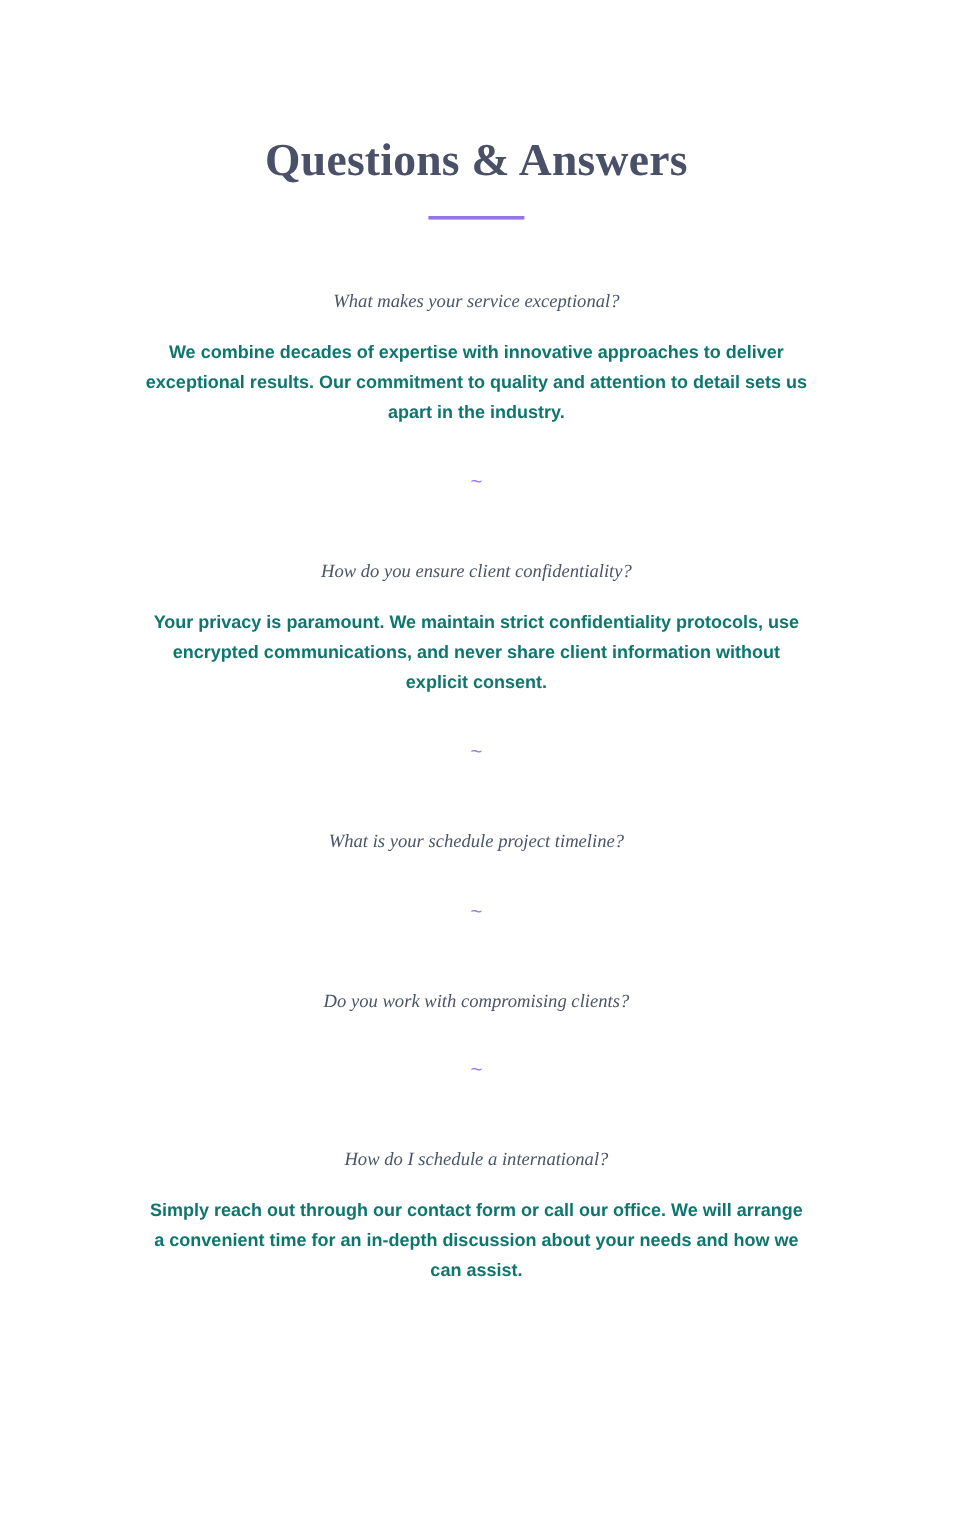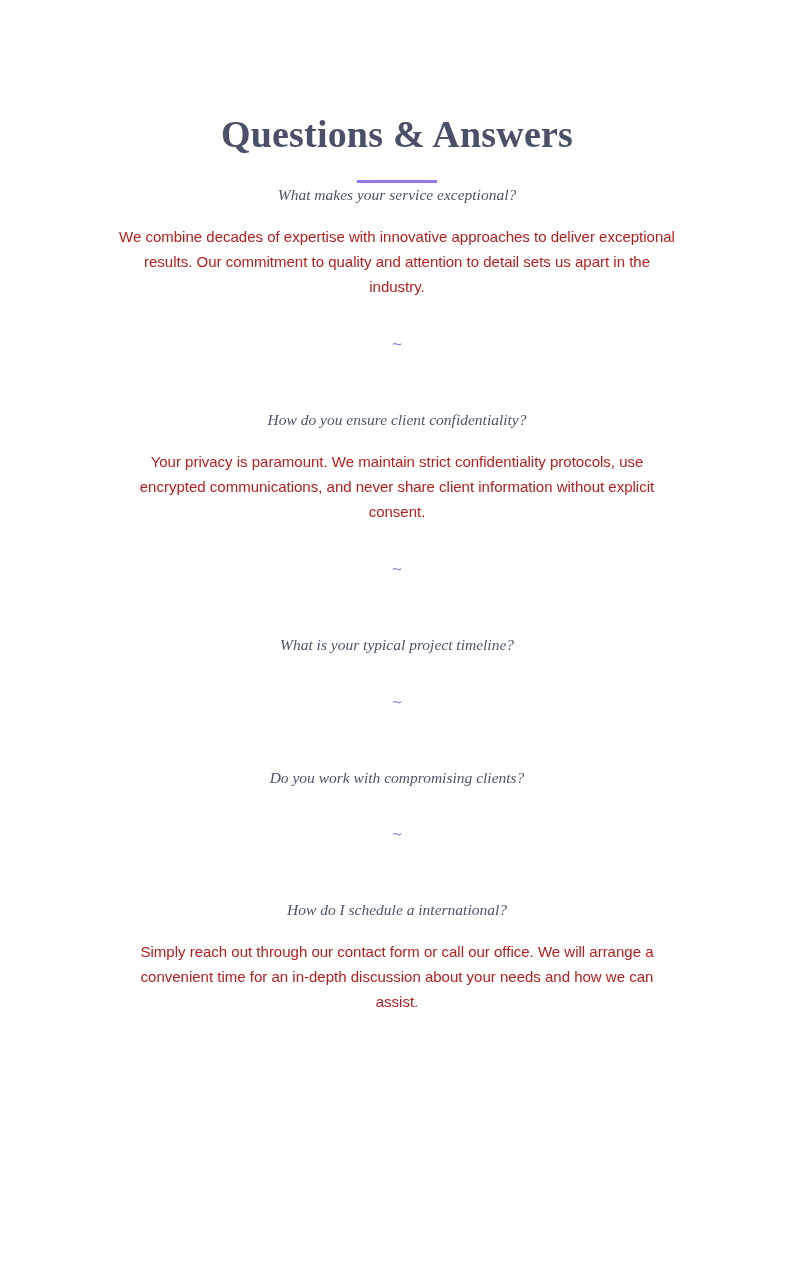--- a/index.html
+++ b/index.html
@@ -71,42 +71,42 @@
     line-height: 1.5;
     color: #4a5568;
     text-align: center;
     margin: 0 auto;
     width: 560px;
   }
 
   .faq-answer {
     font-family: "Liberation Sans", sans-serif;
     font-style: normal;
-    font-weight: 400;
+    font-weight: 700;
     font-size: 15px;
     line-height: 25px;
-    color: #b91c1c;
+    color: #0f766e;
     width: 556px;
     margin: 18px auto 0 auto;
   }
 
   .faq-separator {
     font-family: "Liberation Sans", sans-serif;
     font-size: 17px;
     line-height: 1;
     color: #9575e8;
     text-align: center;
     margin: 0 auto;
     padding: 0;
     letter-spacing: 0;
     user-select: none;
   }
 
   
-  .block-gap-top { }
+  .block-gap-top { margin-top: 57px; }
   .sep-gap-top   { margin-top: 37px; }
   .q-after-sep   { margin-top: 55px; }
 </style>
 </head>
 <body>
 
 <main class="faq-page">
 
   <header class="faq-header">
     <h1 class="faq-title">Questions &amp; Answers</h1>
@@ -123,21 +123,21 @@
     <div class="faq-separator sep-gap-top">~</div>
 
     <article class="faq-item q-after-sep">
       <h2 class="faq-question">How do you ensure client confidentiality?</h2>
       <p class="faq-answer">Your privacy is paramount. We maintain strict confidentiality protocols, use encrypted communications, and never share client information without explicit consent.</p>
     </article>
 
     <div class="faq-separator sep-gap-top">~</div>
 
     <article class="faq-item q-after-sep">
-      <h2 class="faq-question">What is your typical project timeline?</h2>
+      <h2 class="faq-question">What is your schedule project timeline?</h2>
     </article>
 
     <div class="faq-separator sep-gap-top">~</div>
 
     <article class="faq-item q-after-sep">
       <h2 class="faq-question">Do you work with compromising clients?</h2>
     </article>
 
     <div class="faq-separator sep-gap-top">~</div>
 

